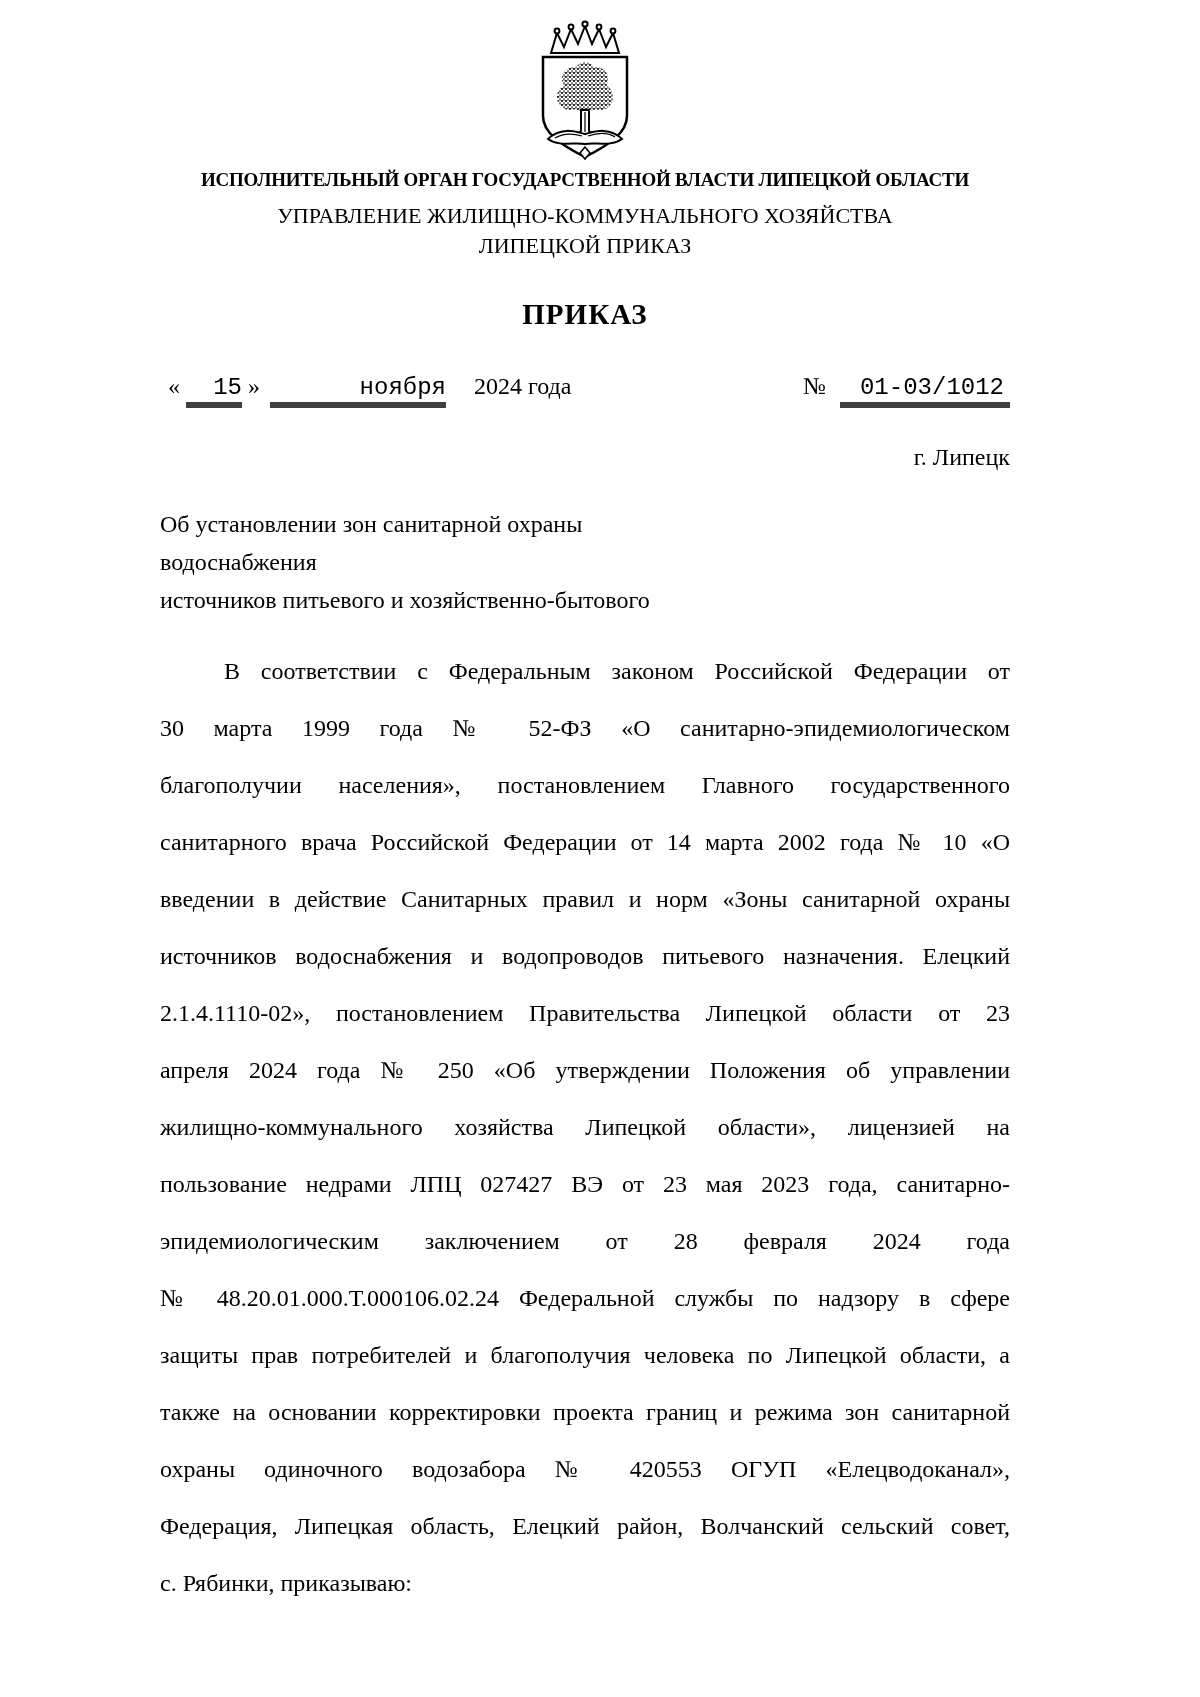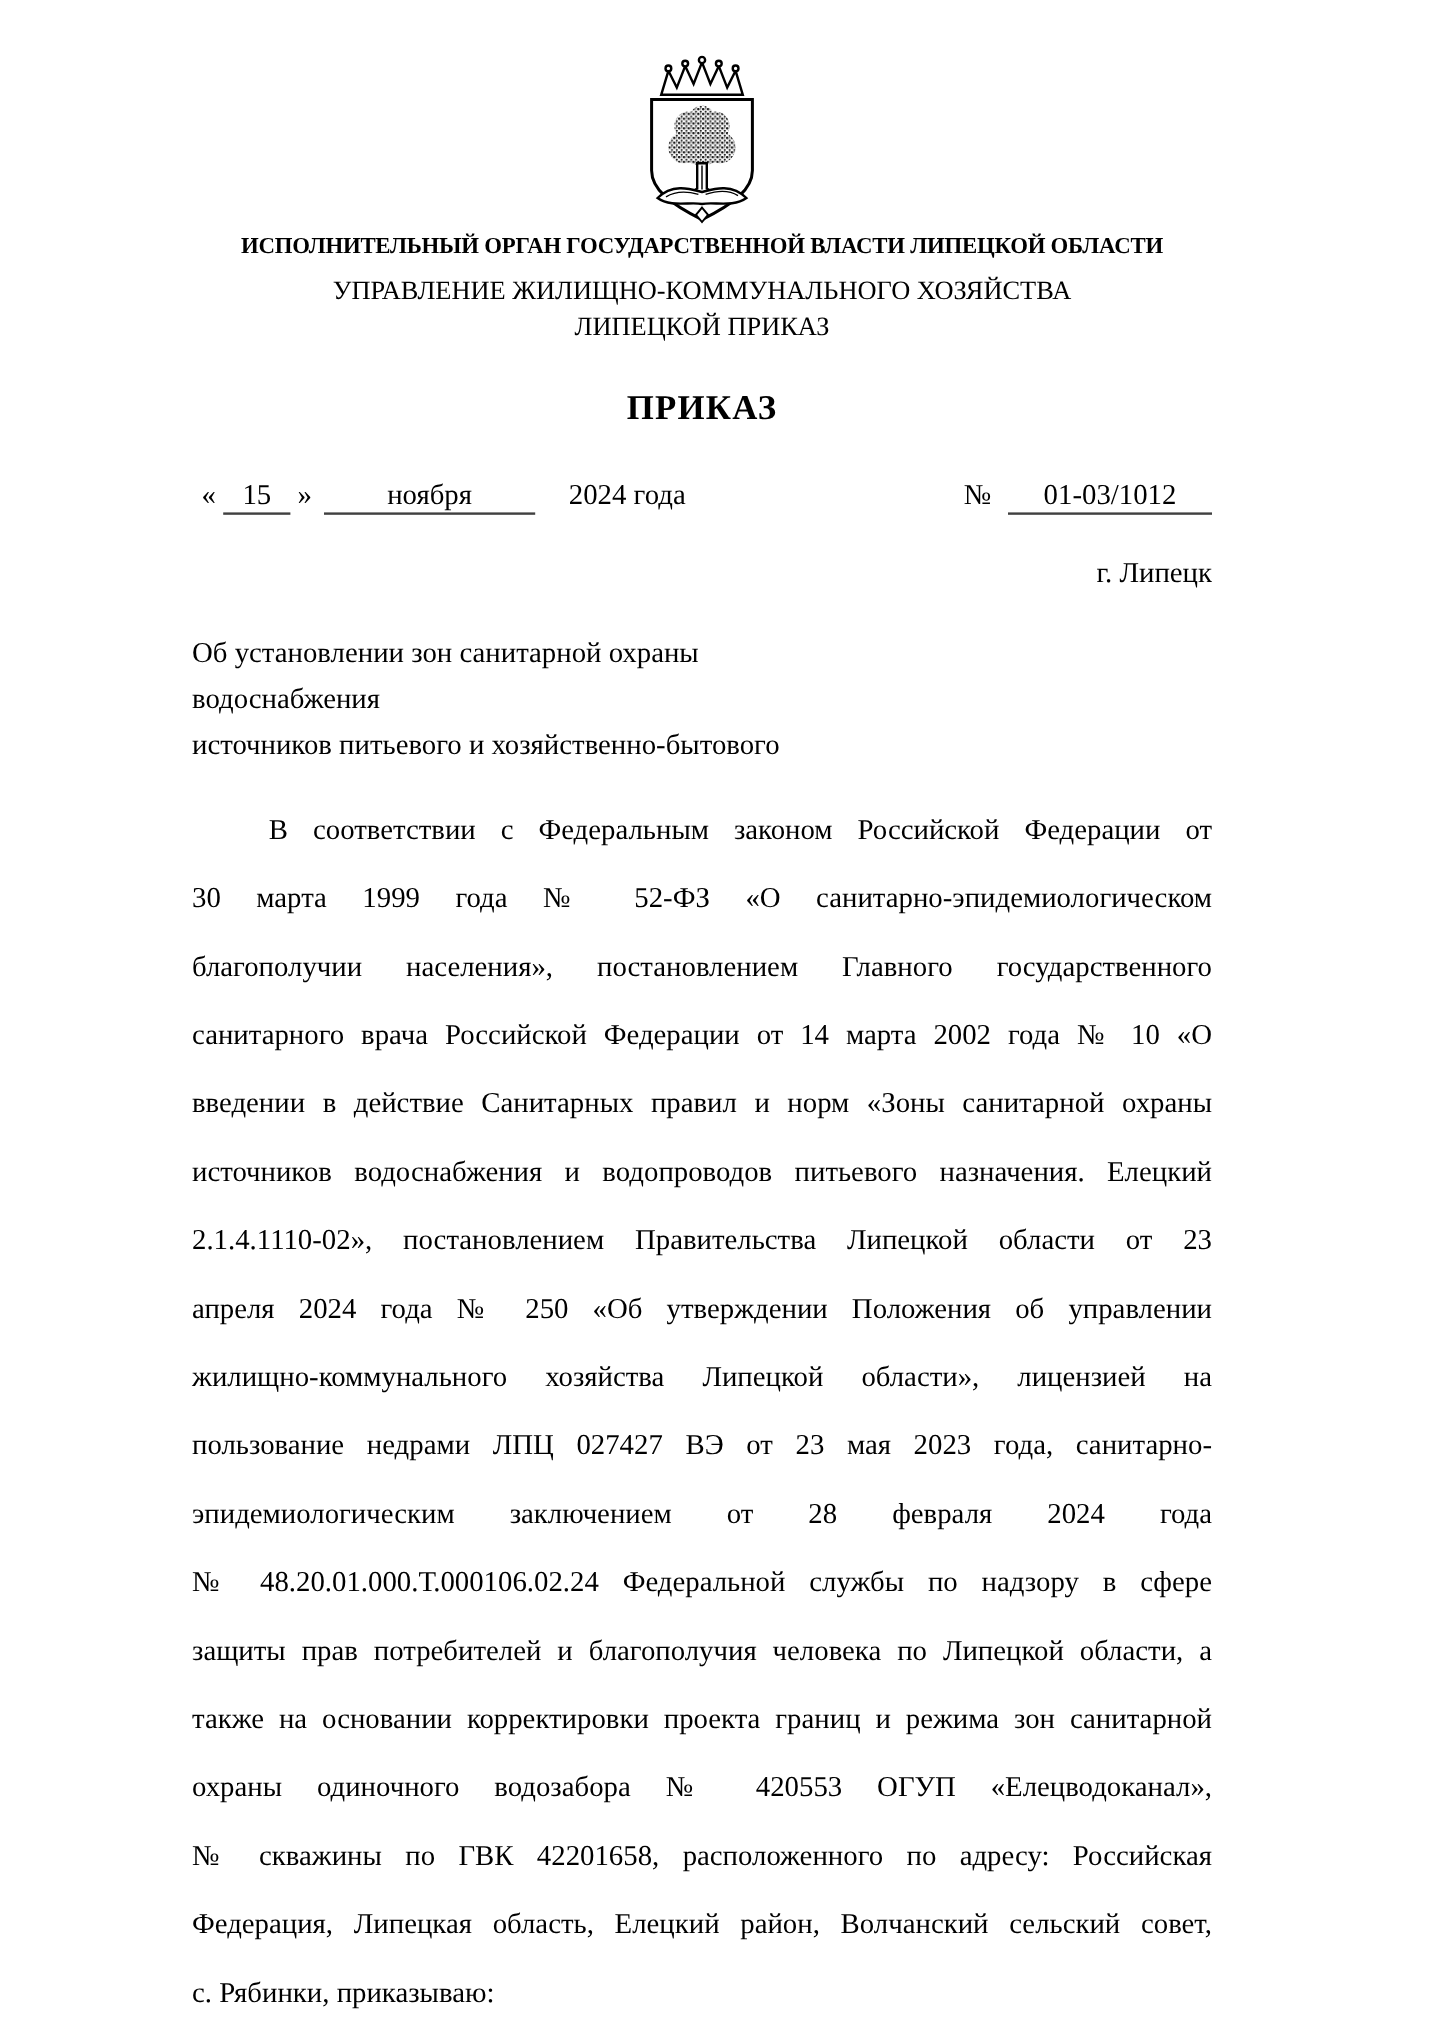--- a/index.html
+++ b/index.html
@@ -12,21 +12,21 @@
     height: 1697px;
     font-family: "Liberation Serif", "DejaVu Serif", serif;
     color: #000000;
     overflow: hidden;
   }
   .page {
     position: relative;
     width: 850px;
     margin: 0;
     padding-left: 160px;
-    padding-top: 46px;
+    padding-top: 20px;
   }
   .emblem {
     width: 122px;
     height: 142px;
     margin: 0 auto;
   }
   .emblem svg { display: block; width: 100%; height: 100%; }
   .org-line {
     margin-top: 6px;
     text-align: center;
@@ -53,23 +53,24 @@
   .date-row {
     margin-top: 42px;
     display: flex;
     justify-content: space-between;
     align-items: baseline;
     font-size: 24px;
     padding-left: 8px;
   }
   .u {
     display: inline-block;
-    border-bottom: 2px solid #404040;
-    text-align: center;
+    border-bottom: 6px solid #404040;
+    text-align: right;
     line-height: 28px;
+    font-family: Liberation Mono, monospace;
   }
   .day   { min-width: 56px; margin: 0 6px; }
   .month { min-width: 176px; margin: 0 14px 0 10px; }
   .year  { margin-left: 14px; }
   .num-val { min-width: 158px; margin-left: 14px; padding: 0 6px; }
   .place {
     margin-top: 36px;
     text-align: right;
     font-size: 24px;
   }
@@ -175,18 +176,17 @@
       <div class="body-line">источников водоснабжения и водопроводов питьевого назначения. Елецкий</div>
       <div class="body-line">2.1.4.1110-02», постановлением Правительства Липецкой области от 23</div>
       <div class="body-line">апреля 2024 года № 250 «Об утверждении Положения об управлении</div>
       <div class="body-line">жилищно-коммунального хозяйства Липецкой области», лицензией на</div>
       <div class="body-line">пользование недрами ЛПЦ 027427 ВЭ от 23 мая 2023 года, санитарно-</div>
       <div class="body-line">эпидемиологическим заключением от 28 февраля 2024 года</div>
       <div class="body-line">№ 48.20.01.000.Т.000106.02.24 Федеральной службы по надзору в сфере</div>
       <div class="body-line">защиты прав потребителей и благополучия человека по Липецкой области, а</div>
       <div class="body-line">также на основании корректировки проекта границ и режима зон санитарной</div>
       <div class="body-line">охраны одиночного водозабора № 420553 ОГУП «Елецводоканал»,</div>
-      <div class="body-line">№ скважины по ГВК 42201658, расположенного по адресу: Российская</div>
       <div class="body-line">Федерация, Липецкая область, Елецкий район, Волчанский сельский совет,</div>
       <div class="body-line">с. Рябинки, приказываю:</div>
     </div>
 
 </div>
 
 </body></html>

